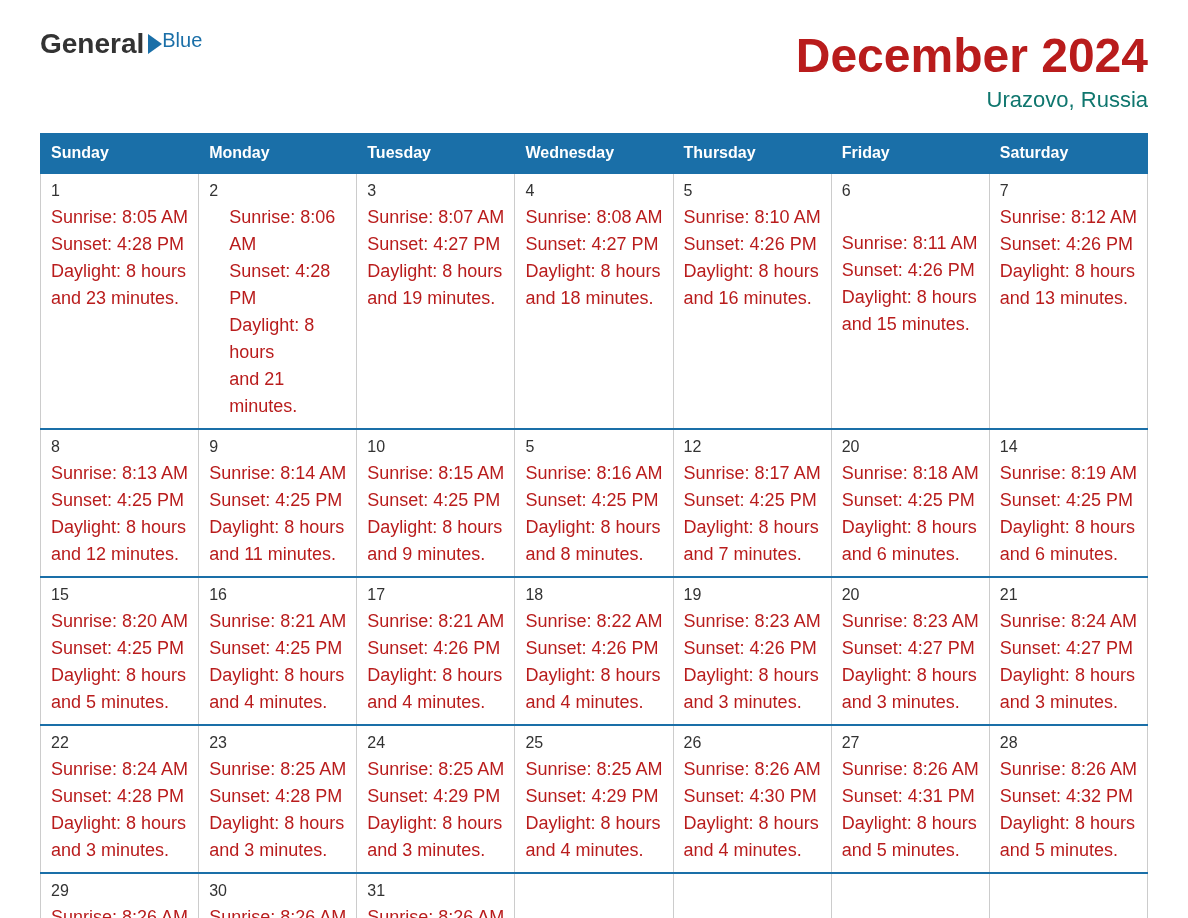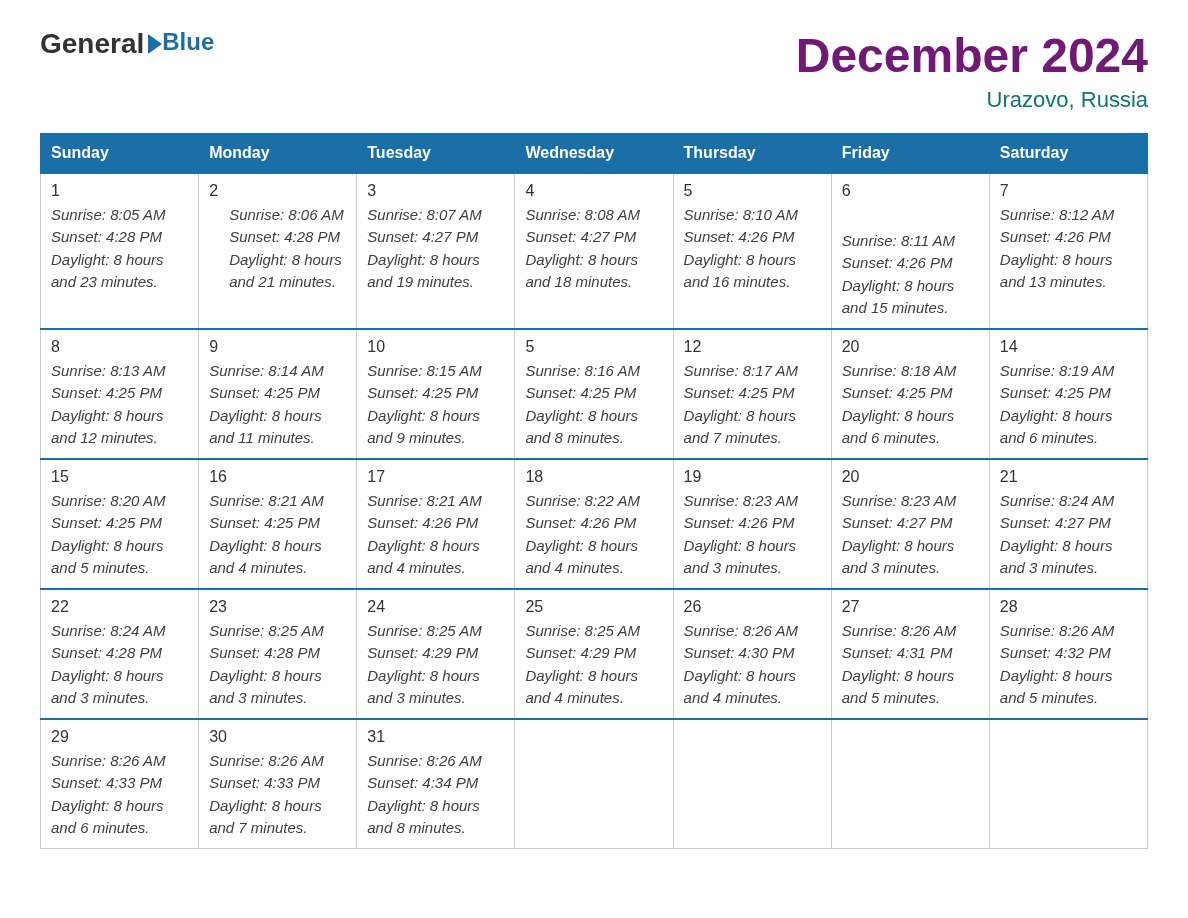--- a/index.html
+++ b/index.html
@@ -21,42 +21,42 @@
       flex-direction: row;
       align-items: flex-start;
     }
     .logo-general {
       font-size: 28px;
       font-weight: bold;
       color: #333;
       line-height: 1;
     }
     .logo-blue {
-      font-size: 24px;
-      font-weight: bold;
+      font-size: 20px;
+      font-weight: normal;
       color: #1a6fa8;
       line-height: 1;
     }
     .logo-arrow {
       display: inline-block;
       width: 0;
       height: 0;
       border-left: 14px solid #1a6fa8;
       border-top: 10px solid transparent;
       border-bottom: 10px solid transparent;
       margin-left: 4px;
       vertical-align: middle;
     }
     .title-block {
       text-align: right;
     }
     .calendar-title {
       font-size: 48px;
       font-weight: bold;
-      color: #701a75;
+      color: #b91c1c;
       line-height: 1.1;
     }
     .calendar-subtitle {
       font-size: 22px;
       color: #0f766e;
       margin-top: 4px;
     }
     table {
       width: 100%;
       border-collapse: collapse;
@@ -80,24 +80,23 @@
       border-top: 2px solid #1a6fa8;
       height: 110px;
     }
     tbody tr td .day-number {
       font-size: 16px;
       font-weight: normal;
       display: block;
       margin-bottom: 4px;
     }
     tbody tr td .day-info {
-      font-size: 15px;
+      font-size: 18px;
       line-height: 1.5;
-      color: #404040;
-      font-style: italic;
+      color: #b91c1c;
     }
     tbody tr td.empty {
       background: #fff;
       border-top: 2px solid #1a6fa8;
     }
     .logo-top-row {
       display: flex;
       align-items: center;
       gap: 0;
     }

